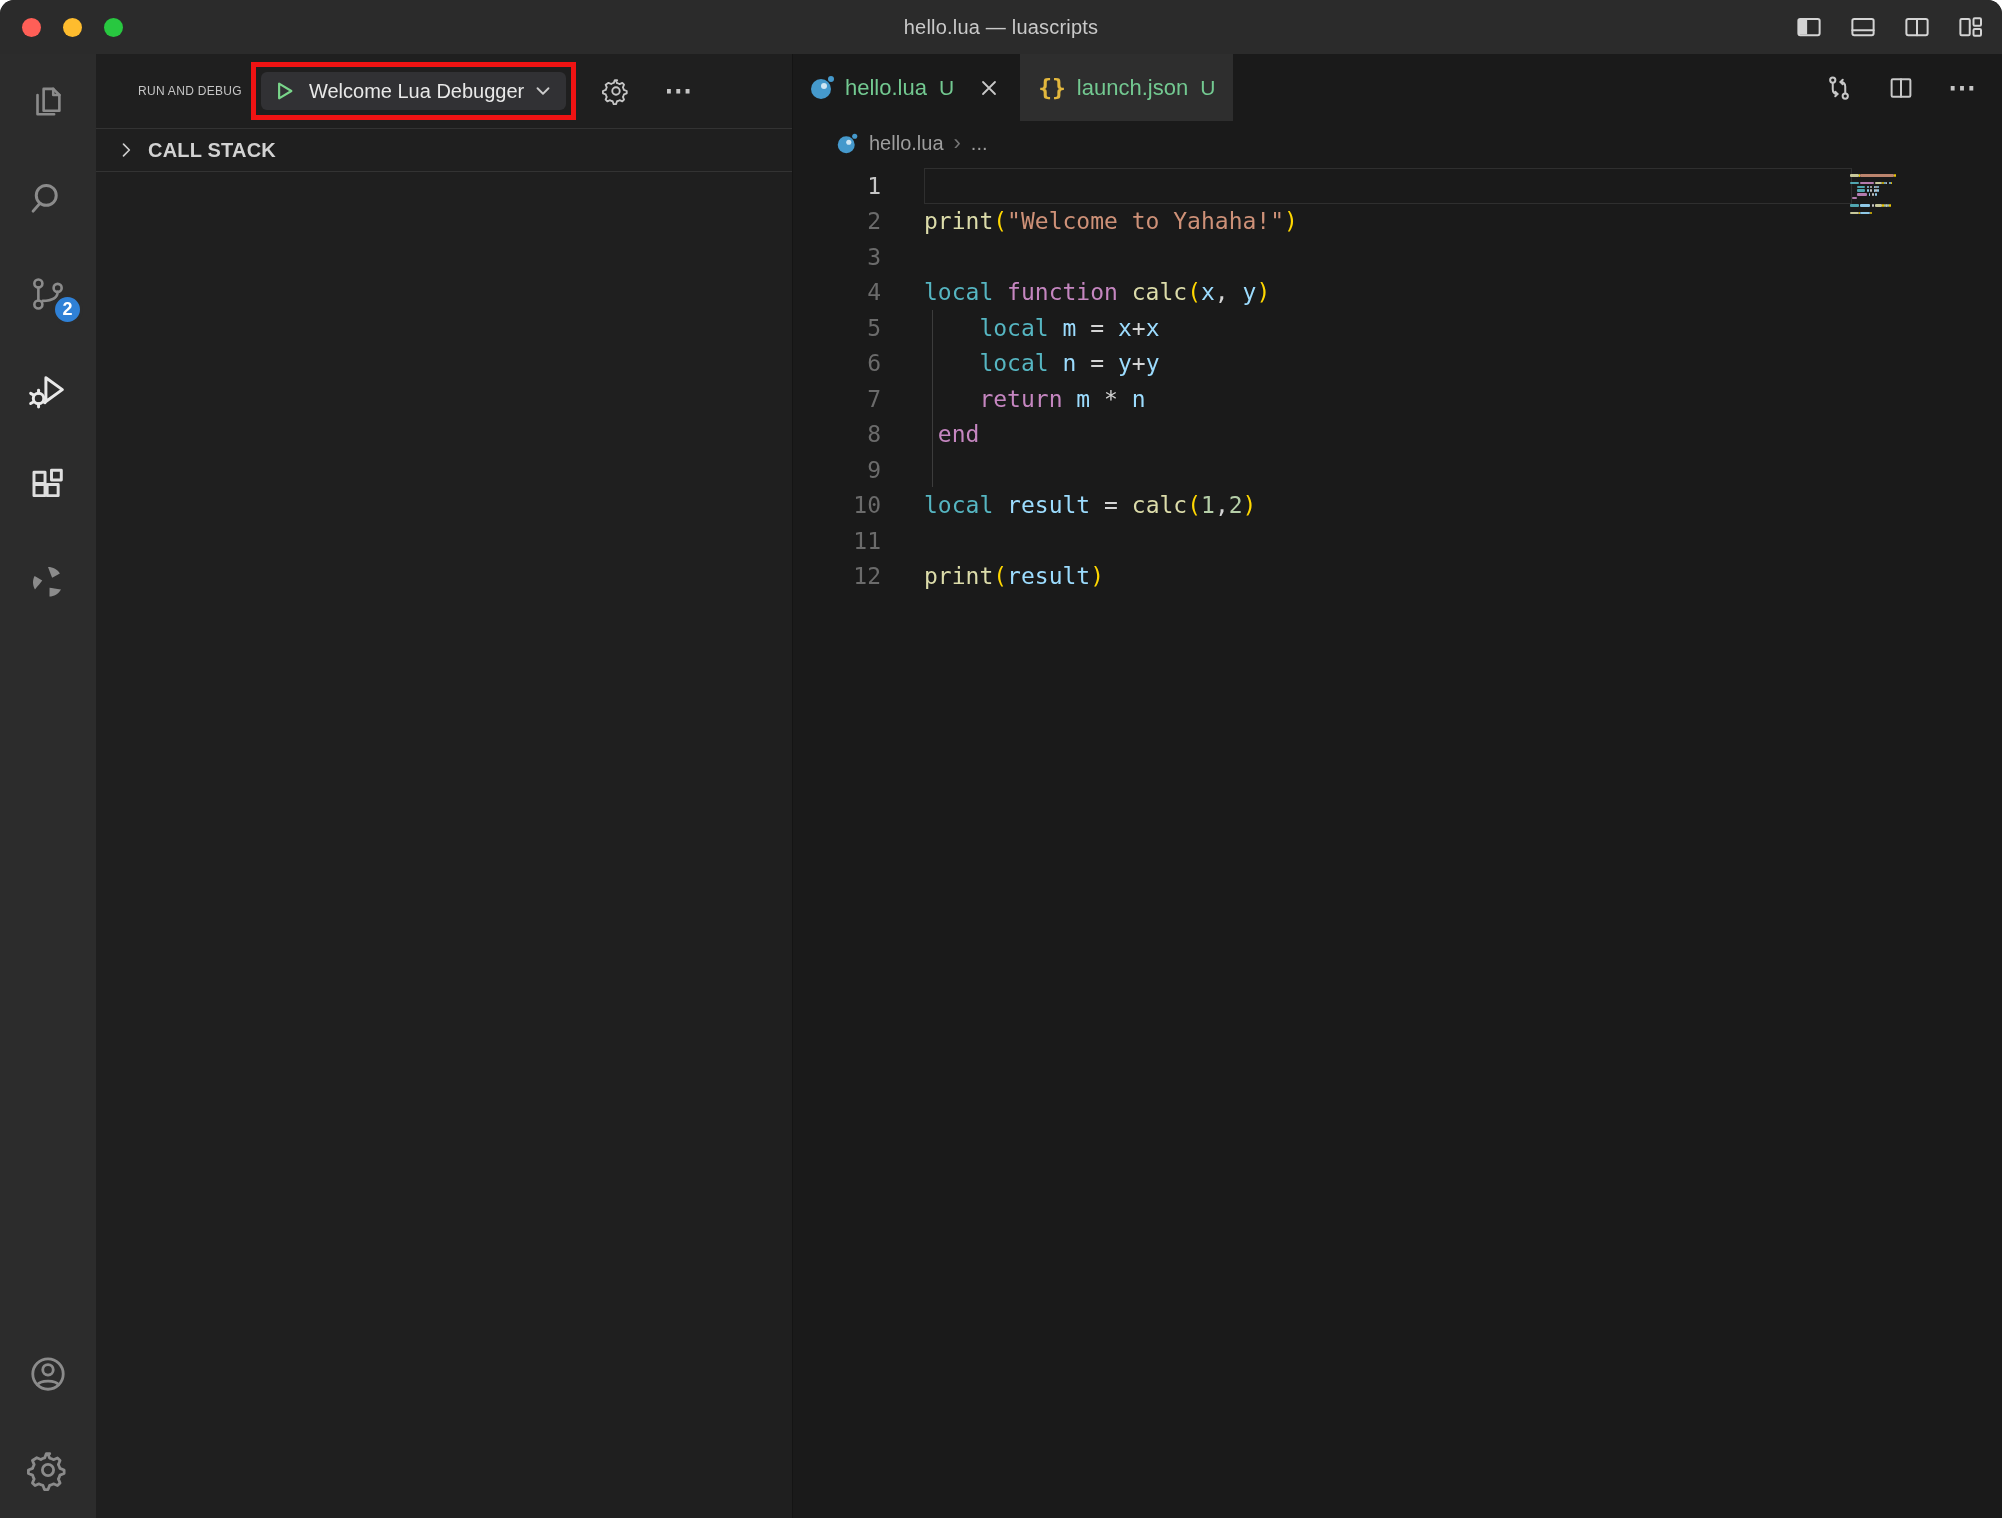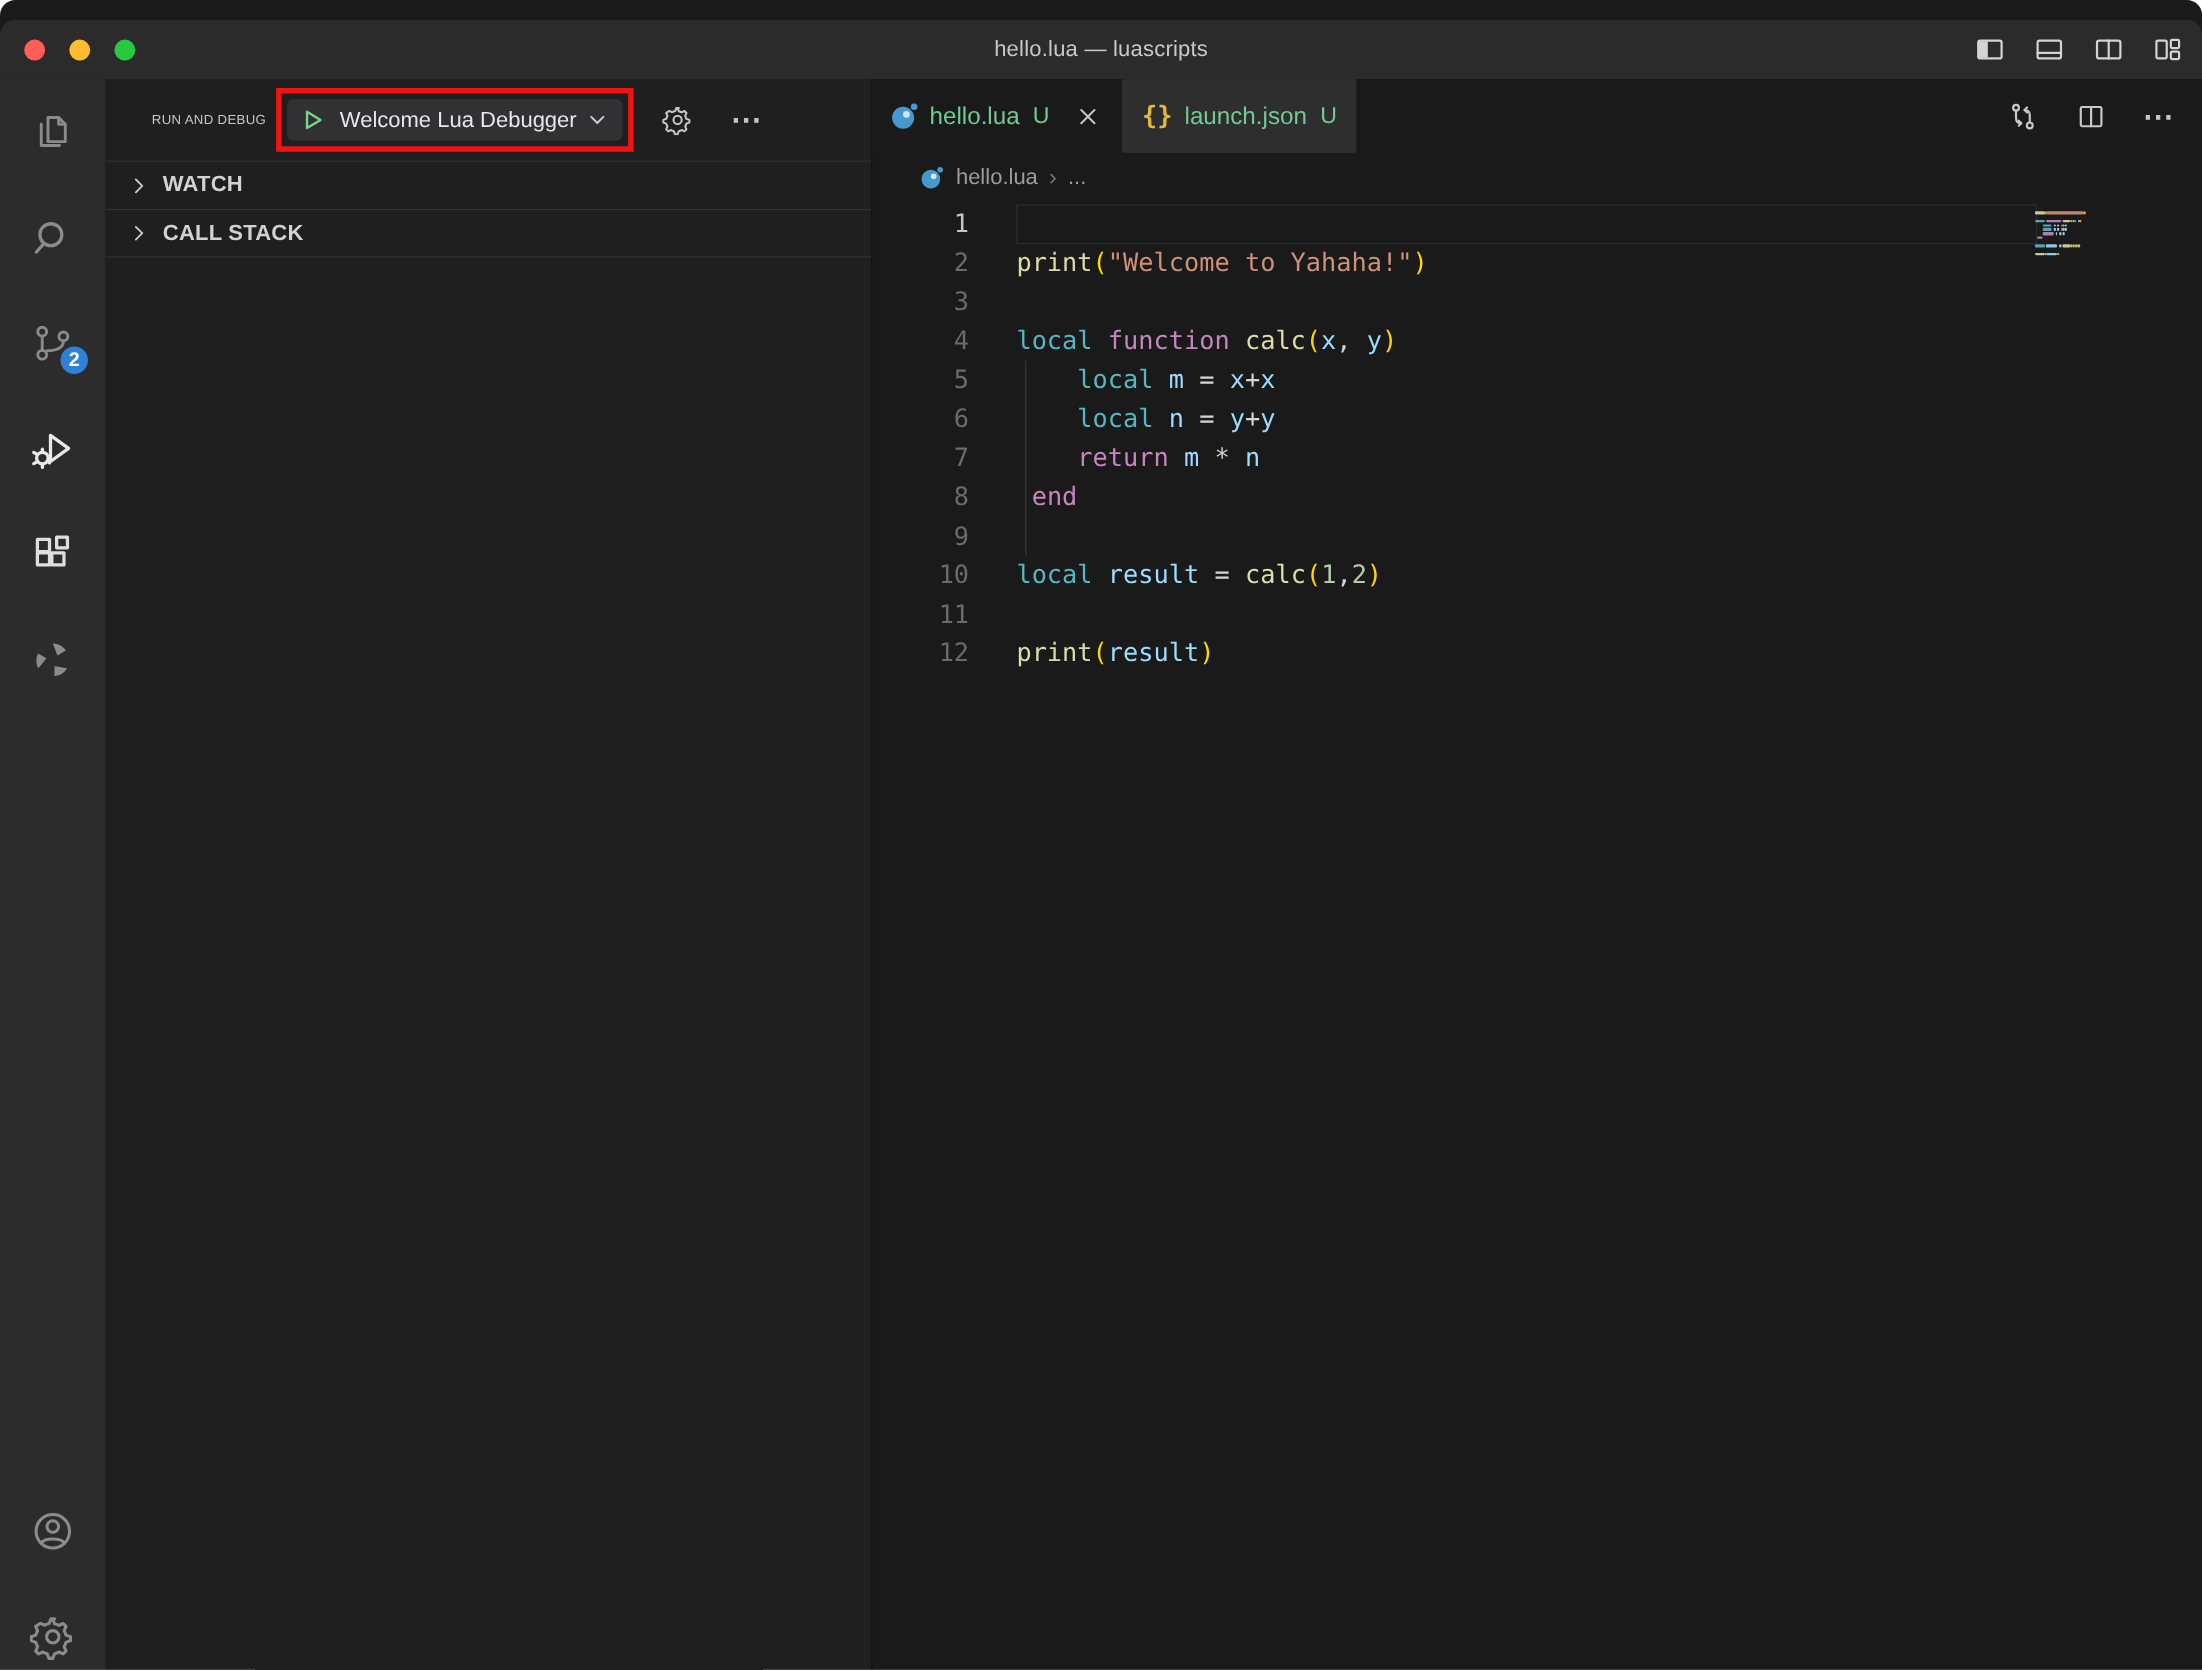--- a/index.html
+++ b/index.html
@@ -4,21 +4,21 @@
 <style>
   html,body{margin:0;padding:0;background:#ffffff;}
   *{box-sizing:border-box;}
   .screen{
     position:relative;width:2002px;height:1518px;overflow:hidden;
     background:#1a1a1a;border-radius:14px 14px 0 0;
     font-family:"Liberation Sans",sans-serif;
     -webkit-font-smoothing:antialiased;
   }
   
-  .titlebar{position:relative;height:54px;background:#2b2b2b;display:flex;align-items:center;border-radius:14px 14px 0 0;margin-top:18px;}
+  .titlebar{position:relative;height:54px;background:#2b2b2b;display:flex;align-items:center;border-radius:14px 14px 0 0;}
   .traffic-lights{position:absolute;left:22px;top:0;height:54px;display:flex;align-items:center;gap:22px;}
   .tl{width:19px;height:19px;border-radius:50%;}
   .window-title{position:absolute;left:0;right:0;text-align:center;color:#c9c9c9;font-size:20px;font-weight:500;letter-spacing:.2px;}
   .titlebar-actions{position:absolute;right:16px;top:0;height:54px;display:flex;align-items:center;gap:24px;color:#d4d4d4;}
   .titlebar-actions .icon{width:30px;height:30px;}
   
   .main{display:flex;height:1464px;}
   
   .activitybar{width:96px;background:#2c2c2c;display:flex;flex-direction:column;align-items:center;flex-shrink:0;}
   .ab-item{position:relative;width:96px;height:96px;display:flex;align-items:center;justify-content:center;color:#8b8b8b;cursor:pointer;}
@@ -238,28 +238,20 @@
           <span class="ellipsis-glyph">⋯</span>
         </span>
       </div>
       <div class="debug-sections">
           <div class="section-row">
             <span class="icon">
               <svg viewBox="0 0 24 24" fill="none" stroke="currentColor" stroke-linecap="round" stroke-linejoin="round" stroke-width="2">
                 <path d="M9 5l7 7-7 7"></path>
               </svg>
             </span>
-            <span class="section-label">WATCH</span>
-          </div>
-          <div class="section-row">
-            <span class="icon">
-              <svg viewBox="0 0 24 24" fill="none" stroke="currentColor" stroke-linecap="round" stroke-linejoin="round" stroke-width="2">
-                <path d="M9 5l7 7-7 7"></path>
-              </svg>
-            </span>
             <span class="section-label">CALL STACK</span>
           </div>
         </div>
     </div>
 
     <div class="editor">
       <div class="tabbar">
 
       <div class="tab active">
             <span class="lua-icon">

